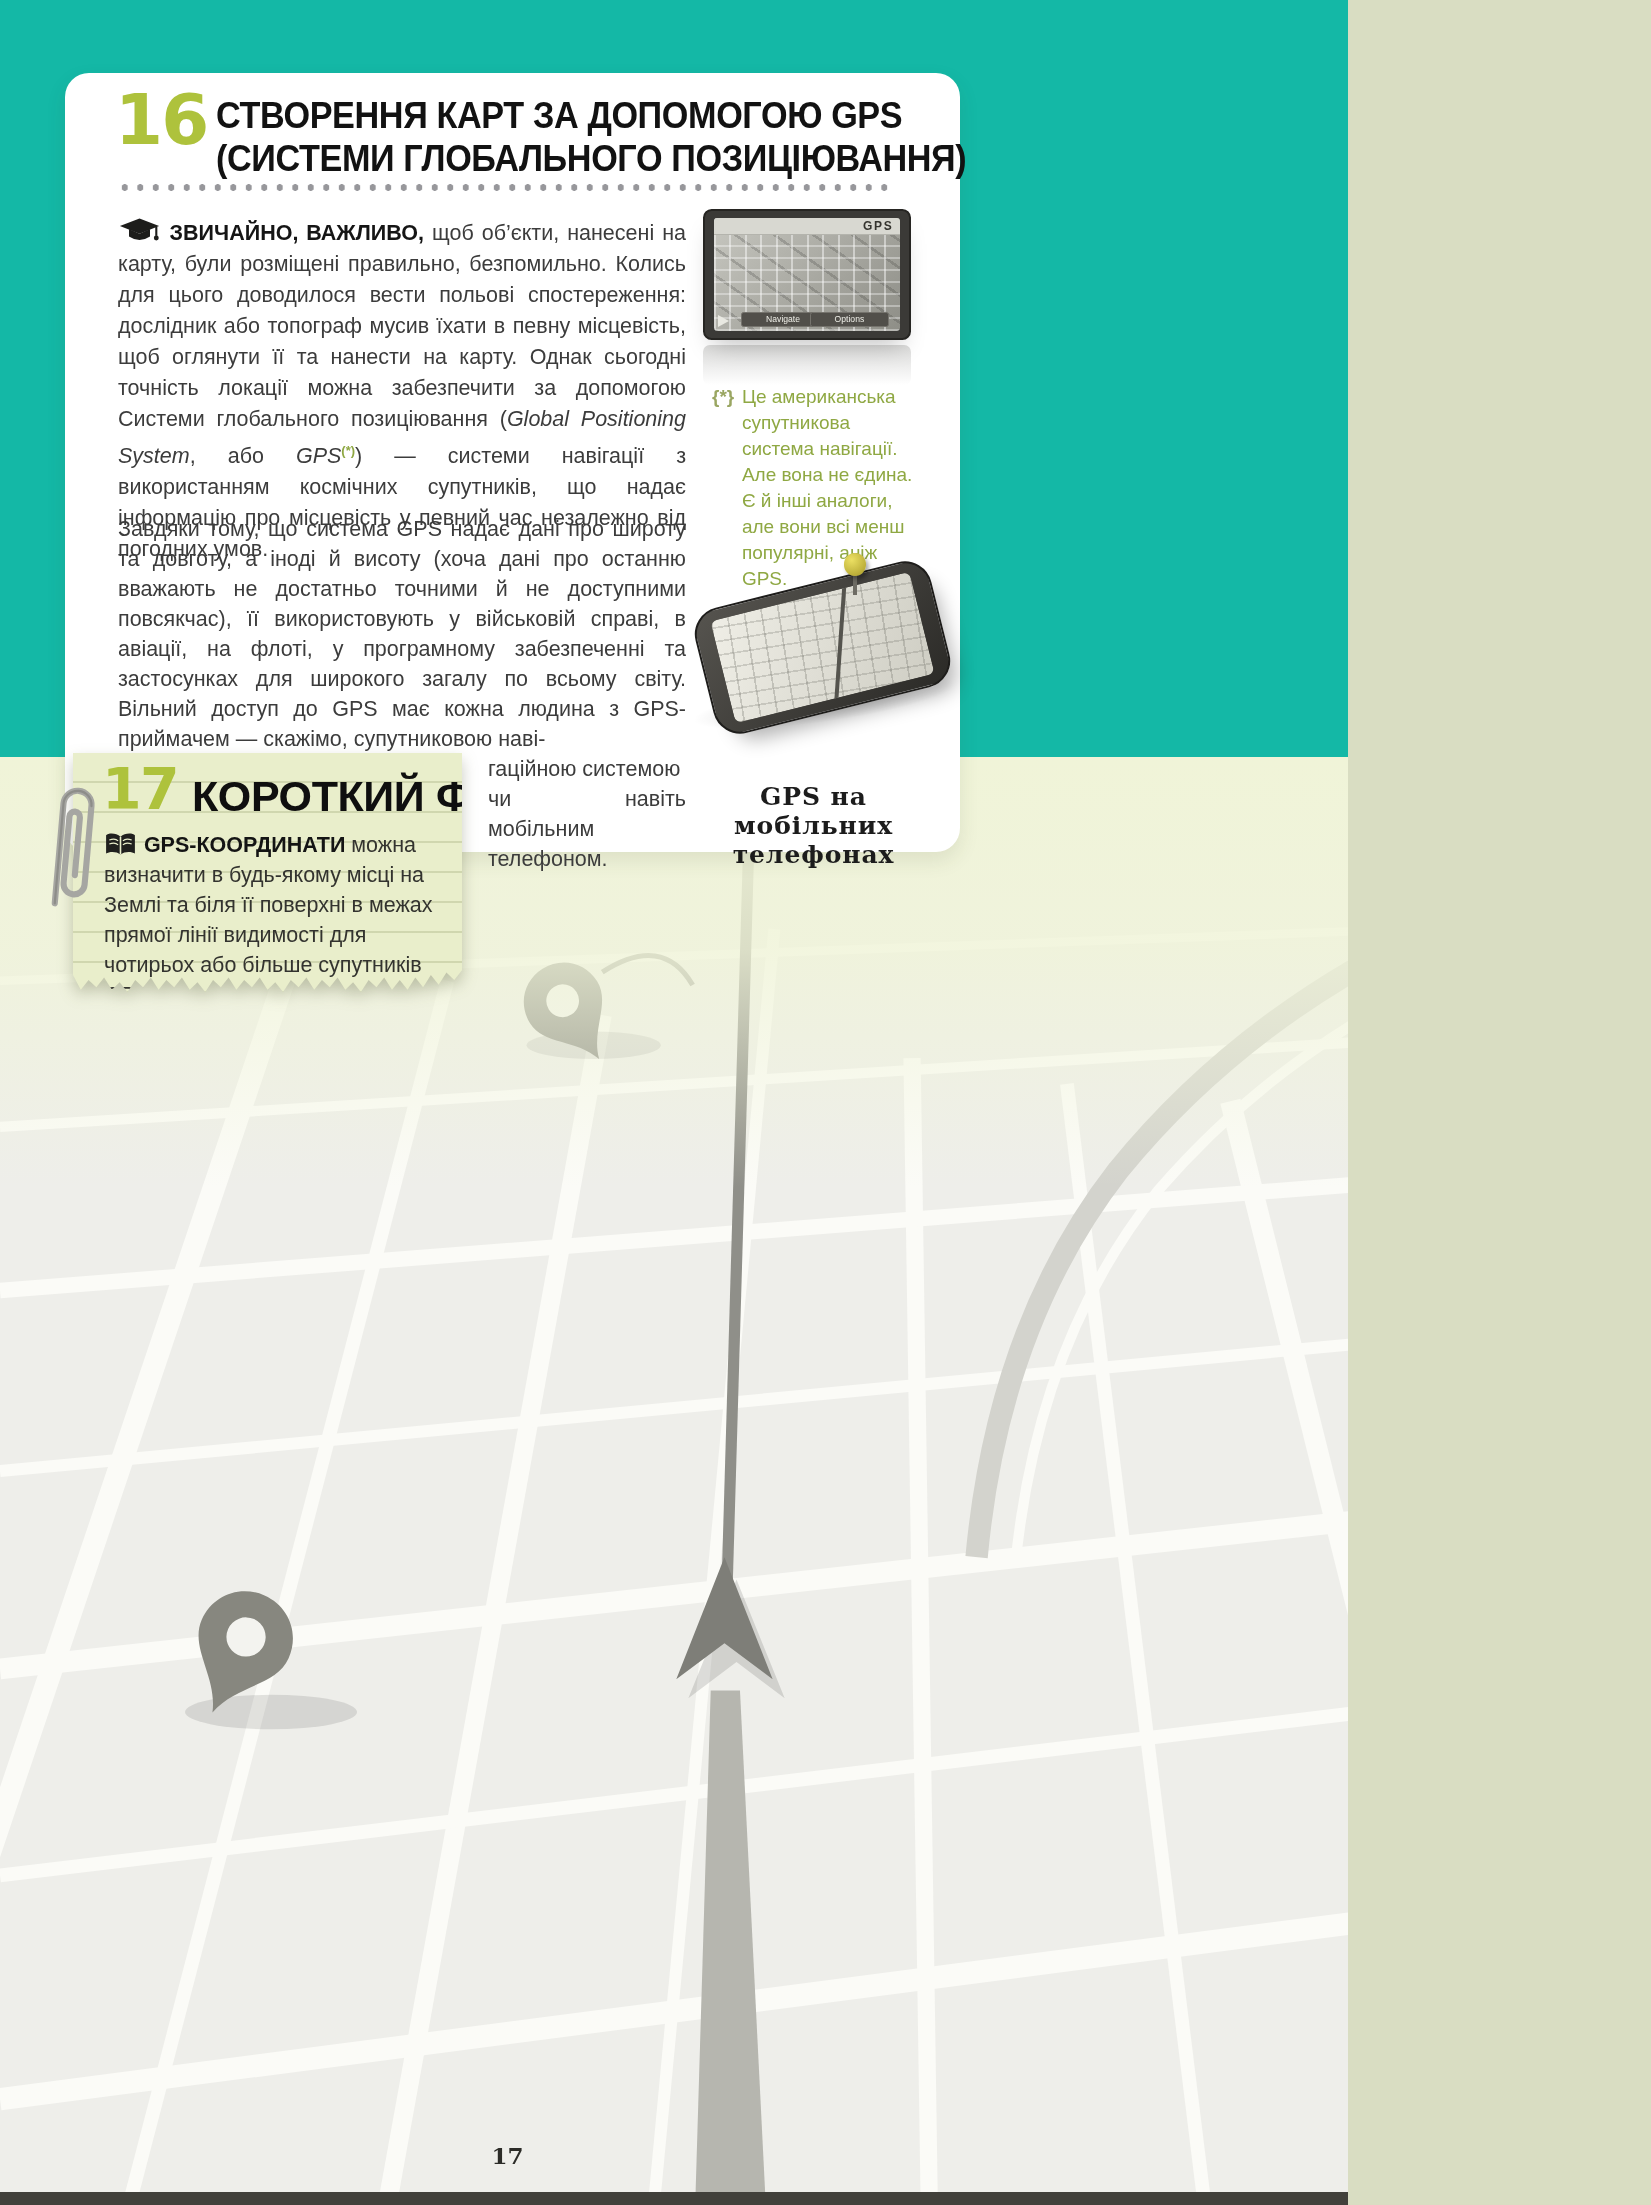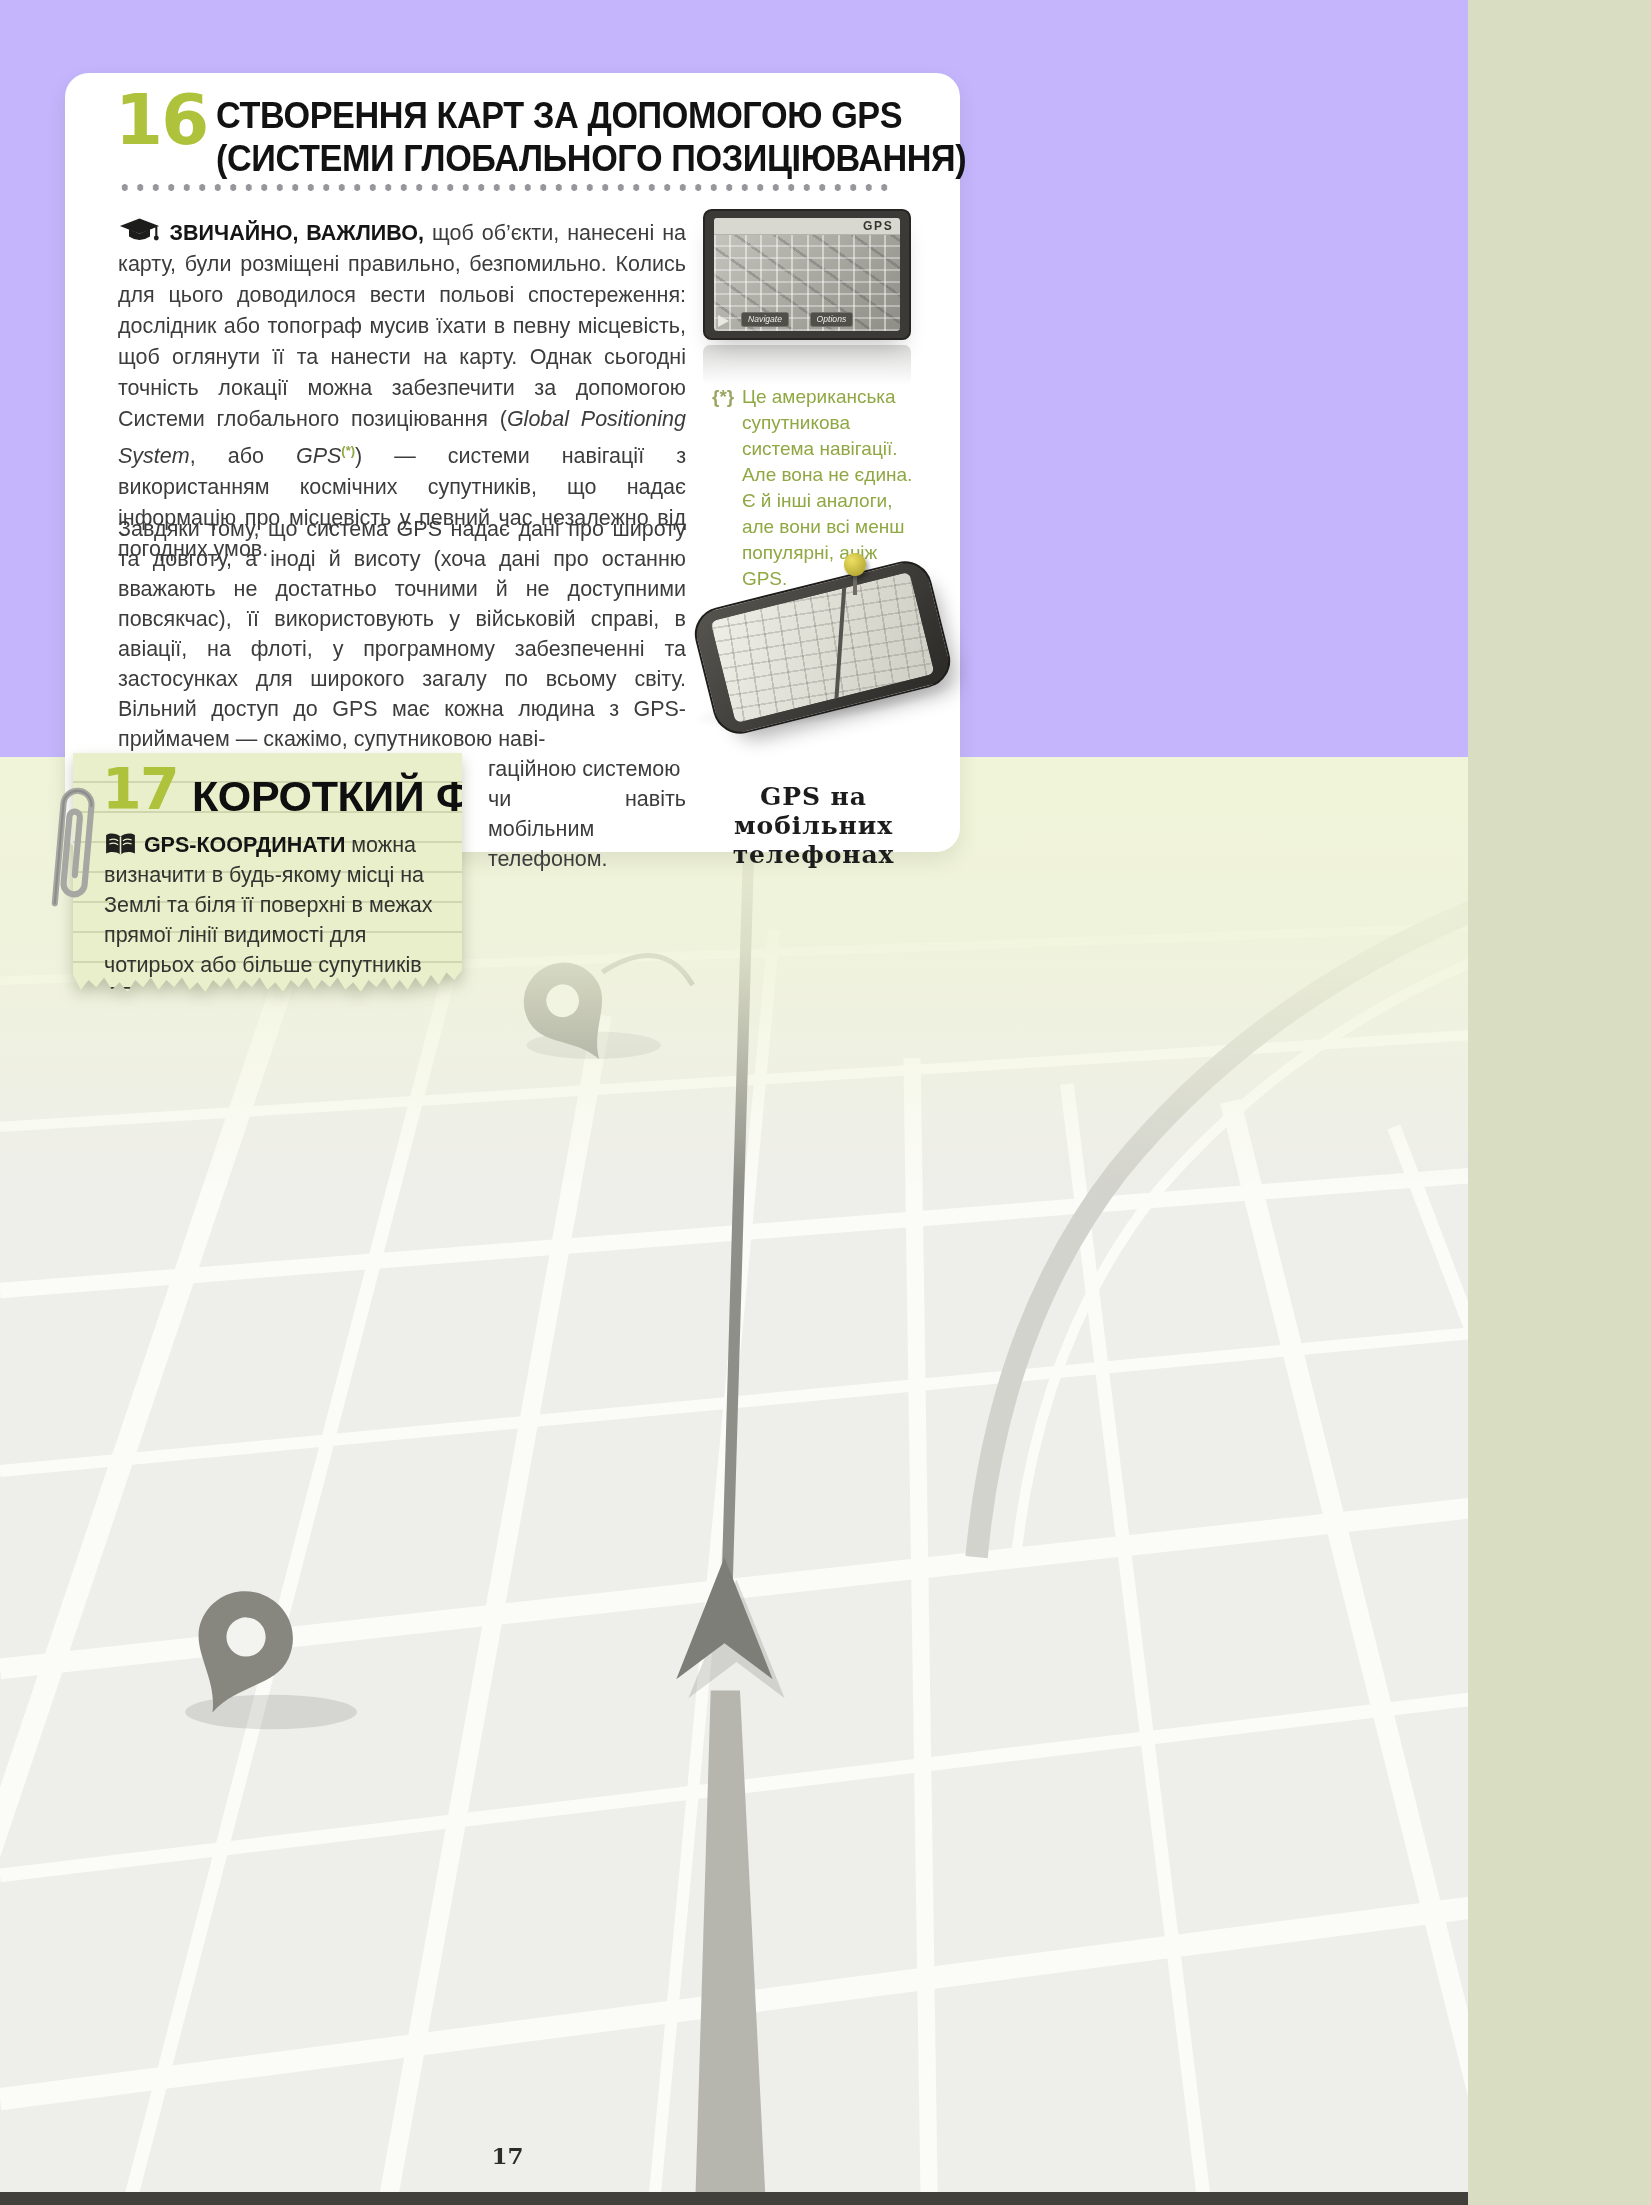--- a/index.html
+++ b/index.html
@@ -1,19 +1,19 @@
 <!DOCTYPE html>
 <html style="font-size:13.8px"><head>
 <meta charset="utf-8">
 <style>
   * { margin:0; padding:0; box-sizing:border-box; }
   html,body { background:#d9ddc2; }
   body { font-family:"Liberation Sans", sans-serif; }
 
-  .page { position:relative; width:1468px; height:2205px; background:#c4b5fd; overflow:hidden; }
+  .page { position:relative; width:1348px; height:2205px; background:#14b8a6; overflow:hidden; }
 
   
   .map-bg { position:absolute; left:0; top:757px; width:1652px; height:1448px; }
   .map-fade { position:absolute; left:0; top:757px; width:1652px; height:430px;
     background:linear-gradient(180deg, #f0f4d8 0%, rgba(240,244,216,0.78) 45%, rgba(240,244,216,0) 100%); }
 
   
   .card { position:absolute; left:65px; top:73px; width:895px; height:779px;
     background:#ffffff; border-radius:24px; box-shadow:0 8.6px 20.6px rgba(60,70,30,0.10); }
   .sec-num { position:absolute; left:50px; top:6.9px; font-size:69px; font-weight:bold;
@@ -40,22 +40,22 @@
     background:#3b3a37; border:2.6px solid #262522; border-radius:8.6px;
     box-shadow:0 13.8px 22.4px -10.3px rgba(0,0,0,0.25); }
   .device-screen { position:absolute; left:8.6px; right:8.6px; top:6.9px; bottom:6.9px; border-radius:3.4px; overflow:hidden;
     background:
       repeating-linear-gradient(90deg, rgba(255,255,255,0.45) 0 1.7px, rgba(0,0,0,0) 1.7px 15.5px),
       repeating-linear-gradient(0deg, rgba(255,255,255,0.35) 0 1.7px, rgba(0,0,0,0) 1.7px 12px),
       repeating-linear-gradient(35deg, rgba(55,55,52,0.22) 0 2.6px, rgba(0,0,0,0) 2.6px 22.4px),
       linear-gradient(135deg, #c7c7c0, #8e8e87); }
   .device-head { position:absolute; top:0; left:0; right:0; height:17px; background:#d8d8d1; border-bottom:0.9px solid #b4b4ad; }
   .gps-label { position:absolute; top:0.9px; right:6.9px; font-weight:bold; font-size:12px; color:#35342f; letter-spacing:1.7px; }
-  .dev-btn { position:absolute; bottom:4.3px; height:14.6px; padding:0 6px; background:#514f4a; color:#efefe8;
-    font-size:8.6px; line-height:13.8px; border-radius:2.6px; border:0.9px solid #75736d;font-style:italic; }
+  .dev-btn { position:absolute; bottom:4.3px; height:14.6px; padding:0 24px; background:#514f4a; color:#efefe8;
+    font-size:8.6px; line-height:13.8px; border-radius:2.6px; border:0.9px solid #75736d; }
   .dev-btn.b1 { left:27.5px; }
   .dev-btn.b2 { left:96px; }
   .dev-cursor { position:absolute; left:4.3px; bottom:4.3px; width:0; height:0;
     border-left:11.2px solid #e9e9e2; border-top:6.9px solid rgba(0,0,0,0); border-bottom:6.9px solid rgba(0,0,0,0); }
   .device-reflection { position:absolute; left:638px; top:272px; width:208px; height:40px; border-radius:6.9px;
     background:linear-gradient(180deg, rgba(85,85,80,0.22), rgba(85,85,80,0)); }
 
   
   .footnote { position:absolute; left:647px; top:311px; width:206px; display:flex; gap:7.7px;
     font-size:19px; line-height:26px; color:#8fa843; }

